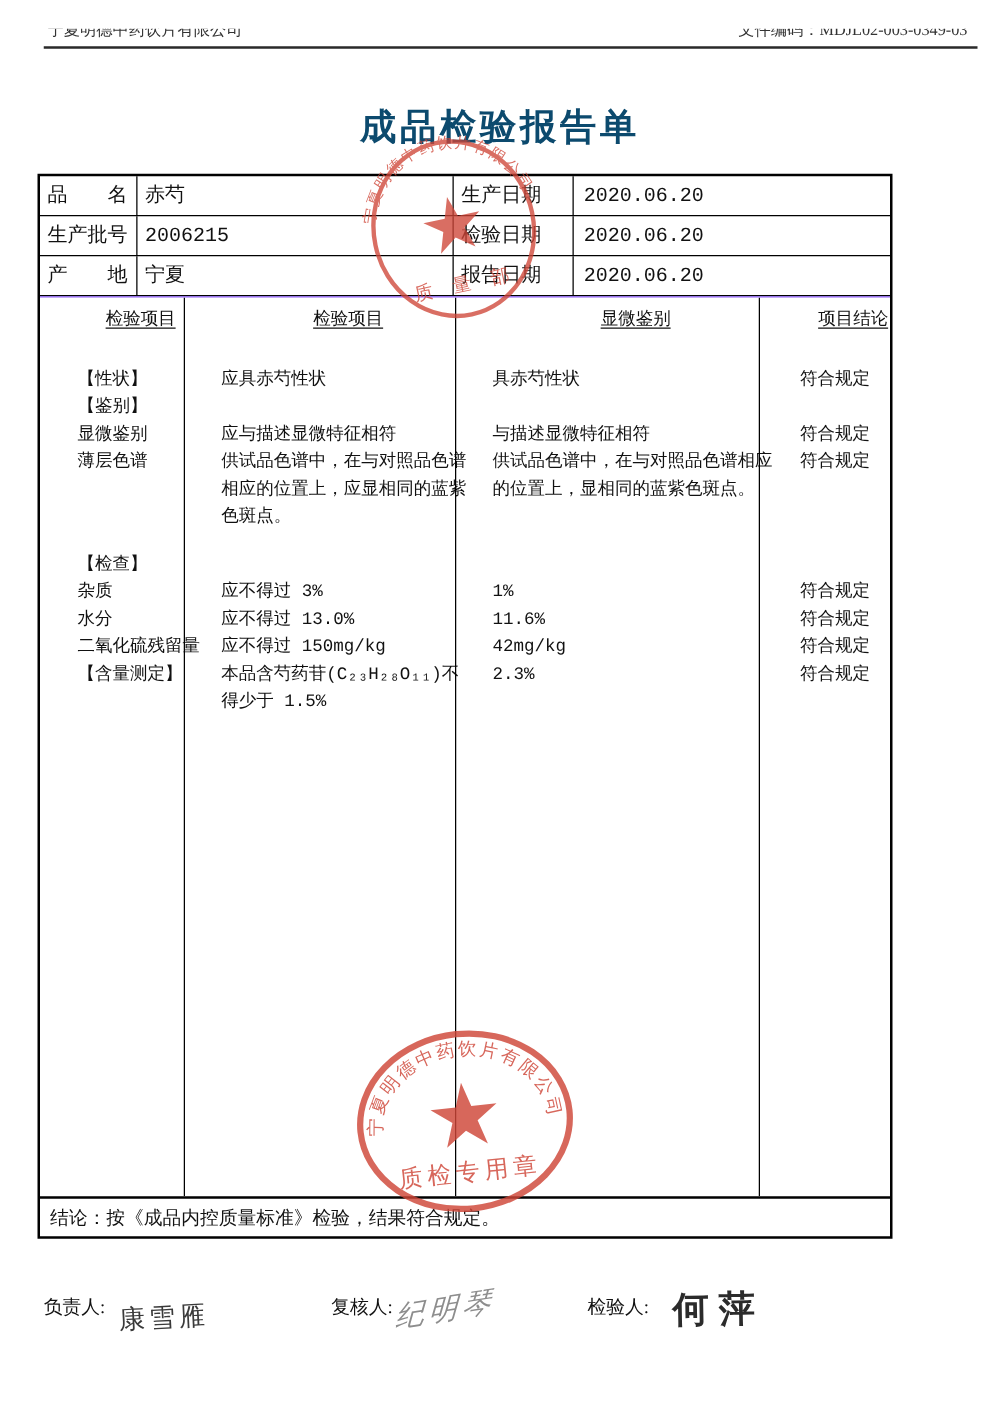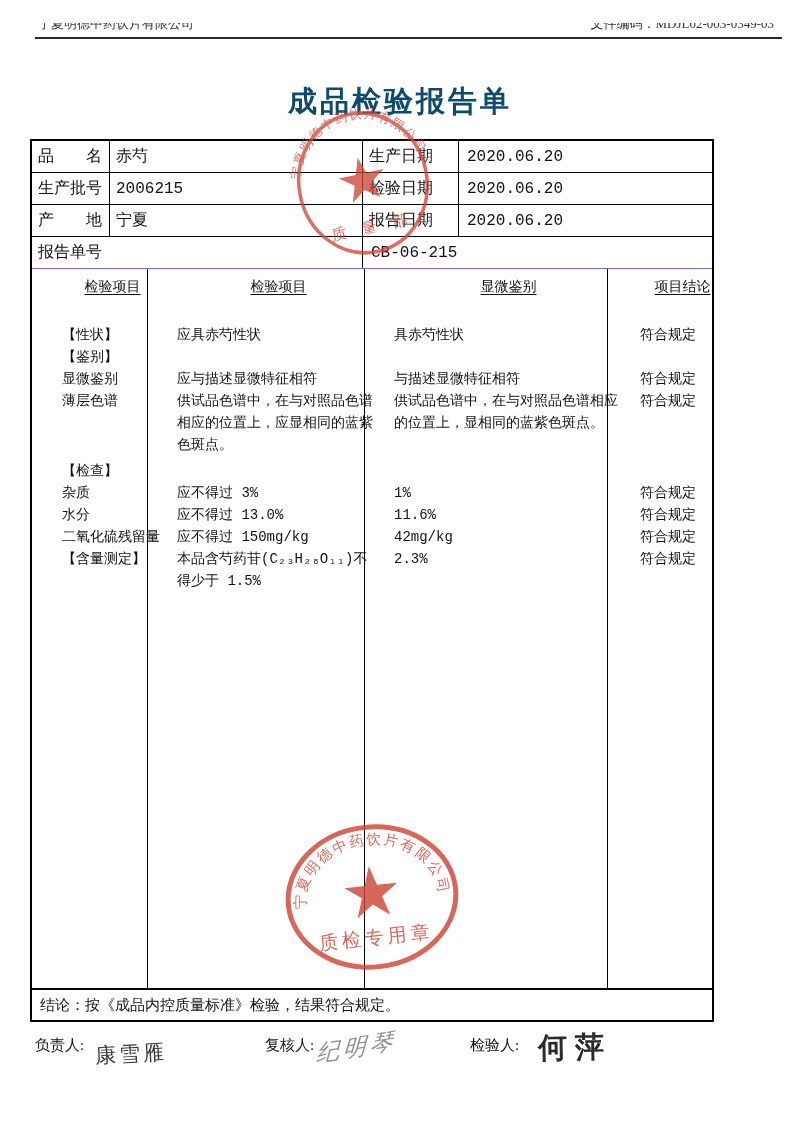--- a/index.html
+++ b/index.html
@@ -28,21 +28,21 @@
   
   .main-section{position:relative;height:719px;border-top:1px solid #8b5cf6;overflow:hidden;padding-left:23px;}
   .vline{position:absolute;top:0;bottom:0;width:1px;background:#000;}
   .irow{display:grid;grid-template-columns:115px 217px 243px 105px;font-size:14px;line-height:22px;}
   .irow .icell{padding-left:7px;padding-right:6px;}
   .irow .icell.c4{padding-left:10px;}
   .irow.hdr{height:30px;padding-top:7px;font-size:14px;}
   .irow.hdr .icell{text-align:center;padding:0;}
   .irow.hdr .icell span{text-decoration:underline;text-underline-offset:3px;}
   .irow.first{margin-top:18px;}
-  .irow.gap{margin-top:4px;}
+  .irow.gap{margin-top:16px;}
 
   
   .conclusion-row{height:30px;border-top:2px solid #000;display:flex;align-items:center;
     font-size:15px;padding-left:8px;text-align:right;}
 
   
   .signatures{position:absolute;left:0;top:1026px;width:800px;height:60px;font-size:15px;}
   .sig-label{position:absolute;top:10px;white-space:nowrap;}
   .sig-name{position:absolute;white-space:nowrap;font-family:"Liberation Serif",serif;}
   .name-resp{left:95px;top:14px;font-size:21px;color:#3a3a3a;letter-spacing:3px;transform:rotate(-3deg);}
@@ -78,24 +78,20 @@
       <div class="cell b-r pl6">生产批号</div>
       <div class="cell b-r pl6">2006215</div>
       <div class="cell b-r pl6">检验日期</div>
       <div class="cell pl8">2020.06.20</div>
     </div>
     <div class="info-row">
       <div class="cell b-r pl6">产　　地</div>
       <div class="cell b-r pl6">宁夏</div>
       <div class="cell b-r pl6">报告日期</div>
       <div class="cell pl8">2020.06.20</div>
-    </div>
-    <div class="info-row merged" style="border-bottom:none;">
-      <div class="cell b-r pl6">报告单号</div>
-      <div class="cell pl8">CB-06-215</div>
     </div>
 
     <div class="main-section">
       <div class="vline" style="left:115px"></div>
       <div class="vline" style="left:332px"></div>
       <div class="vline" style="left:575px"></div>
 
       <div class="irow hdr">
         <div class="icell"><span>检验项目</span></div>
         <div class="icell"><span>检验项目</span></div>

